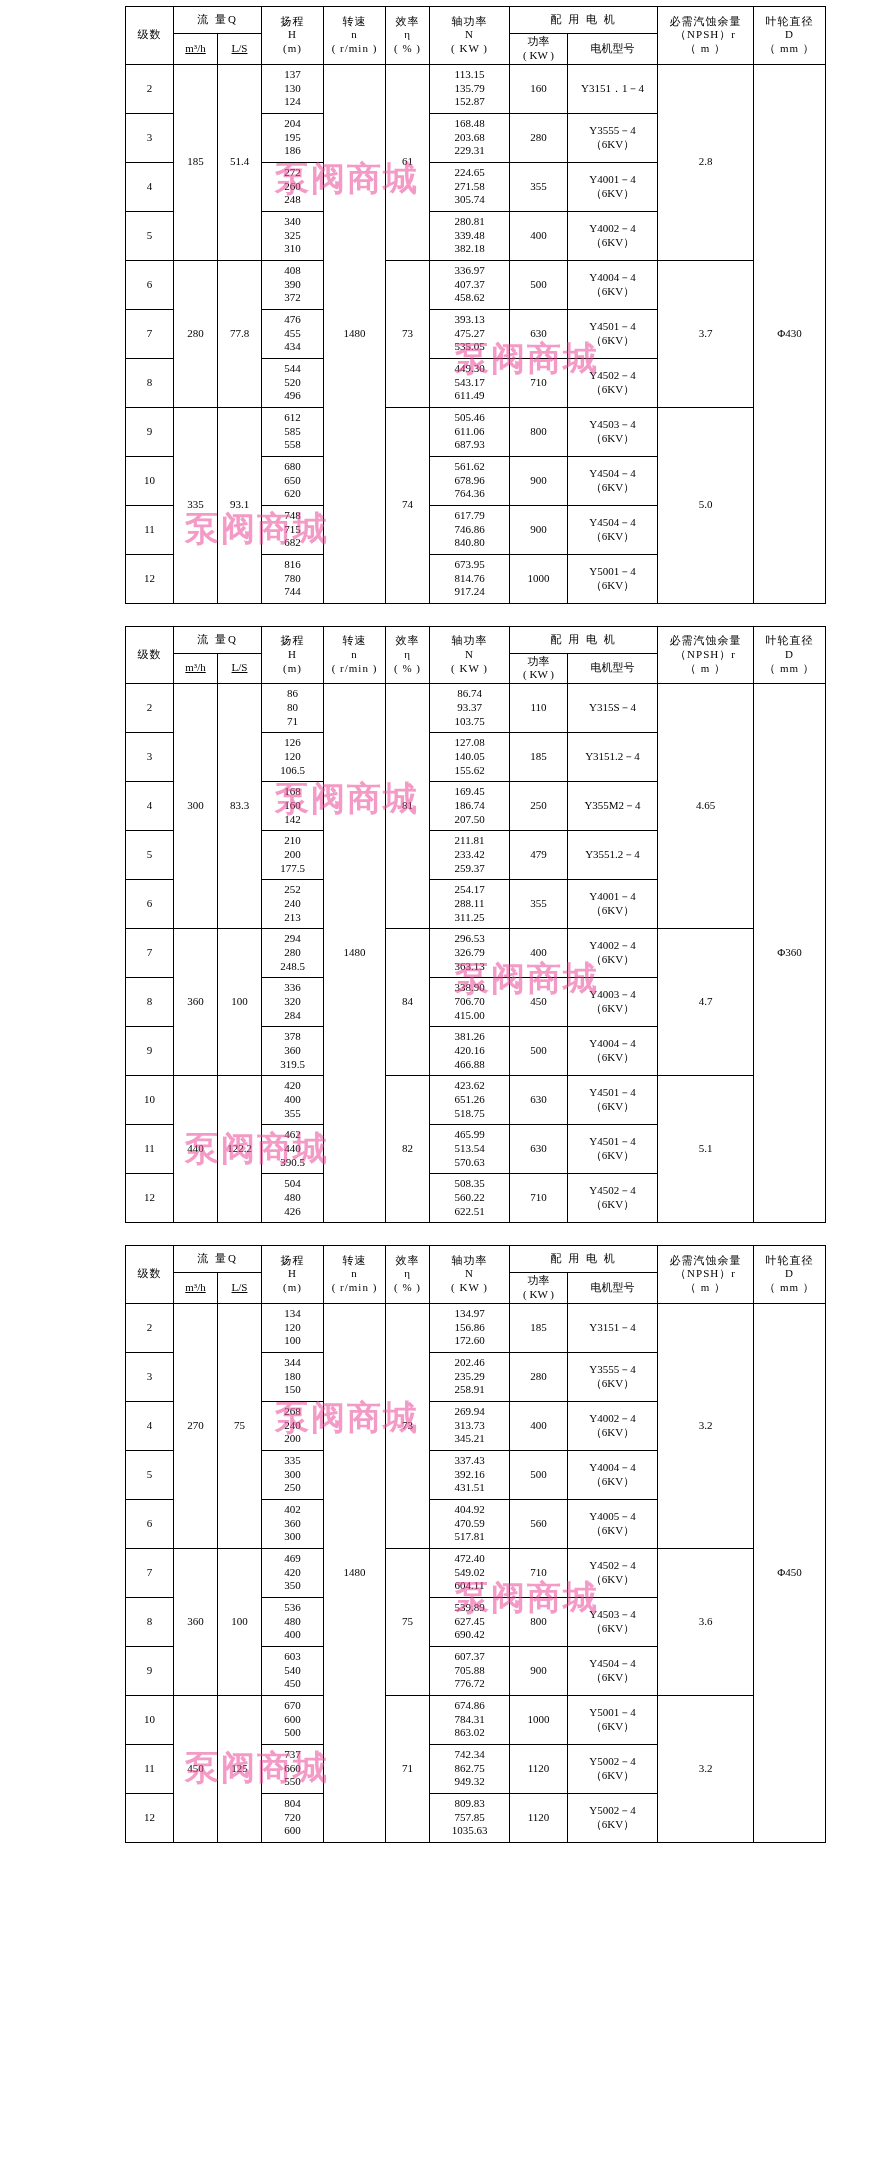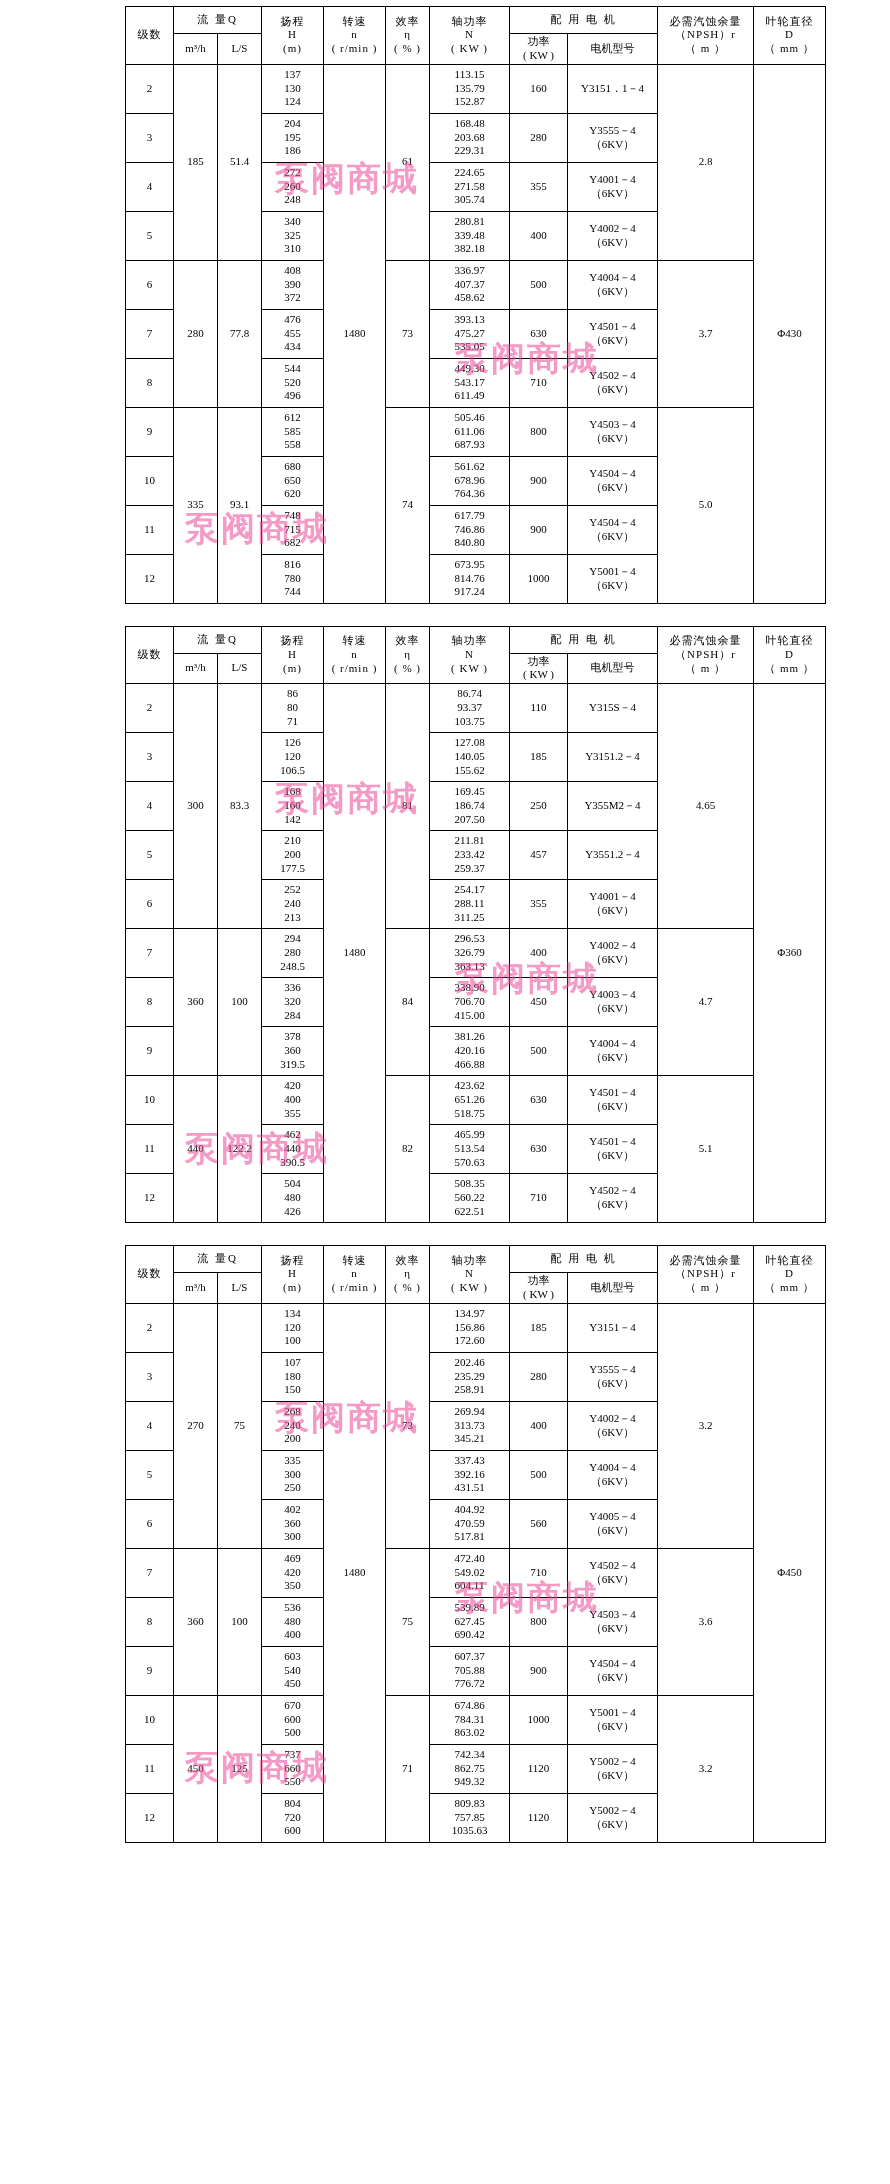--- a/index.html
+++ b/index.html
@@ -43,20 +43,21 @@
   }
   .hdr-main {
     height: 24px;
     letter-spacing: 1px;
   }
   .hdr-sub {
     height: 22px;
   }
   .unit {
     font-size: 10px;
+    text-decoration: underline;
   }
   .stage-cell {
     height: 46px;
     font-size: 12px;
   }
   .multi {
     white-space: pre-line;
     line-height: 1.22;
     font-size: 11px;
   }
@@ -397,21 +398,21 @@
           <td class="motor-cell">Y355M2－4</td>
         </tr>
         <tr>
           <td class="stage-cell">5</td>
           <td class="multi">210
 200
 177.5</td>
           <td class="multi">211.81
 233.42
 259.37</td>
-          <td class="power-cell">457</td>
+          <td class="power-cell">479</td>
           <td class="motor-cell">Y3551.2－4</td>
         </tr>
         <tr>
           <td class="stage-cell">6</td>
           <td class="multi">252
 240
 213</td>
           <td class="multi">254.17
 288.11
 311.25</td>
@@ -568,21 +569,21 @@
           <td class="multi">134.97
 156.86
 172.60</td>
           <td class="power-cell">185</td>
           <td class="motor-cell">Y3151－4</td>
           <td rowspan="5">3.2</td>
           <td rowspan="11">Φ450</td>
         </tr>
         <tr>
           <td class="stage-cell">3</td>
-          <td class="multi">107
+          <td class="multi">344
 180
 150</td>
           <td class="multi">202.46
 235.29
 258.91</td>
           <td class="power-cell">280</td>
           <td class="motor-cell">Y3555－4
 （6KV）</td>
         </tr>
         <tr>

